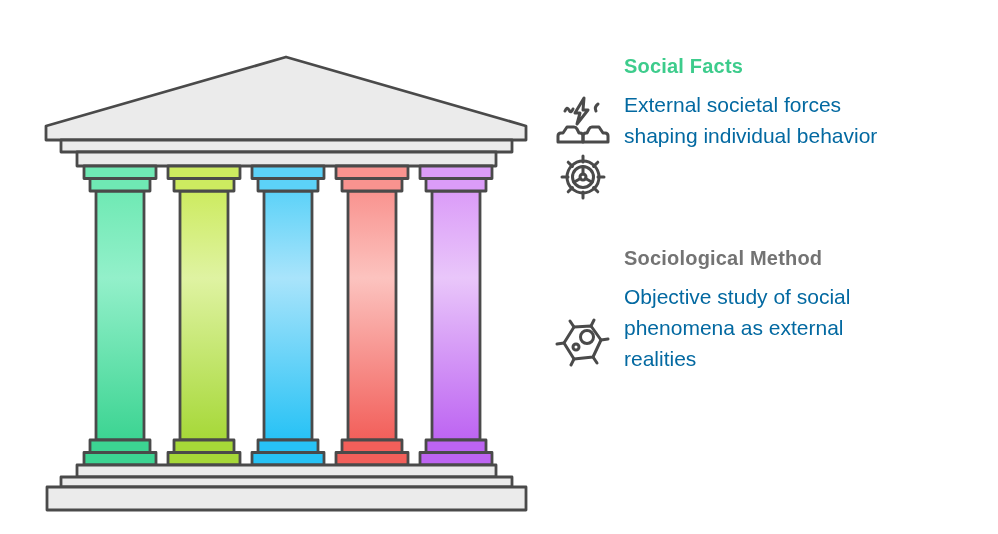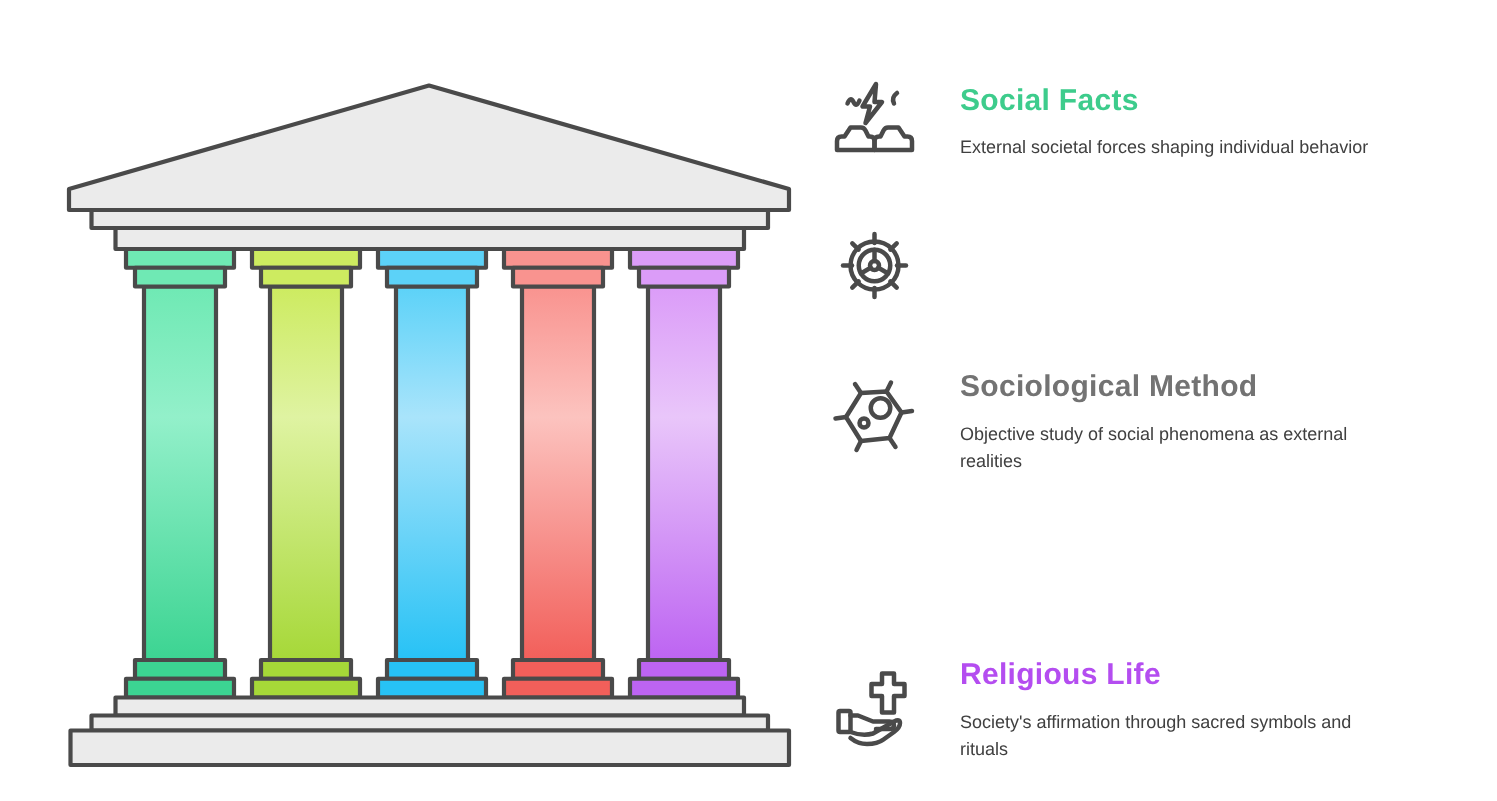--- a/index.html
+++ b/index.html
@@ -6,25 +6,25 @@
   body{
     width:998px;height:534px;background:#ffffff;
     font-family:"Liberation Sans",sans-serif;
     overflow:hidden;
   }
   .stage{position:relative;width:998px;height:534px;background:#ffffff;}
   .temple-svg{position:absolute;left:0;top:0;}
   .struct{fill:#ebebeb;stroke:#4a4a4a;stroke-width:2.8;stroke-linejoin:round;}
   .pill{stroke:#4a4a4a;stroke-width:2.8;stroke-linejoin:round;}
   .legend{position:absolute;left:554px;top:0;width:440px;height:534px;}
-  .legend-item{position:absolute;left:0;display:flex;gap:28px;align-items:center;}
+  .legend-item{position:absolute;left:0;display:flex;gap:12px;align-items:flex-end;}
   .item-icon{flex:0 0 58px;margin-top:-4px;}
   .icon-stroke{fill:none;stroke:#4a4a4a;stroke-width:3;stroke-linecap:round;stroke-linejoin:round;}
   .item-title{margin:0 0 11px 0;font-size:20px;font-weight:bold;letter-spacing:.2px;}
-  .item-desc{margin:0;width:275px;font-size:12px;line-height:1.48;color:#404040;}
+  .item-desc{margin:0;width:275px;font-size:21px;line-height:1.48;color:#0369a1;}
 </style>
 </head>
 <body>
 
 <div class="stage">
 
   <svg class="temple-svg" width="560" height="534" viewBox="0 0 560 534">
     <defs>
       <linearGradient id="pillar-grad-0" x1="0" y1="0" x2="0" y2="1">
         <stop offset="0%" stop-color="#6fe9b4"></stop>
@@ -151,27 +151,15 @@
         <circle class="icon-stroke" cx="33" cy="21" r="6.5"></circle>
         <circle class="icon-stroke" cx="22" cy="31" r="3"></circle>
       </svg>
       <div class="item-text">
         <h3 class="item-title" style="color: #737373;">Sociological Method</h3>
         <p class="item-desc">Objective study of social phenomena as external realities</p>
       </div>
     </div>
 
 
-    <div class="legend-item" style="top:439px">
-      <svg class="item-icon" width="58" height="58" viewBox="0 0 58 58">
-        <path class="icon-stroke" d="M34 6 h8 v7 h7 v8 h-7 v11 h-8 v-11 h-7 v-8 h7 z"></path>
-        <rect class="icon-stroke" x="5" y="31" width="8" height="14" rx="1"></rect>
-        <path class="icon-stroke" d="M13 34 h5 l10 4 h11 q3 0 3 2.5 q0 2.5 -3 2.5 h-9"></path>
-        <path class="icon-stroke" d="M13 45 q8 3 15 1 l14 -8 q4 -2 4 1 q0 3 -4 6 l-7 5 q-4 3 -11 3 q-6 0 -11 -4"></path>
-      </svg>
-      <div class="item-text">
-        <h3 class="item-title" style="color: rgb(180, 77, 240);">Religious Life</h3>
-        <p class="item-desc">Society's affirmation through sacred symbols and rituals</p>
-      </div>
-    </div>
 
   </div>
 </div>
 
 </body></html>

